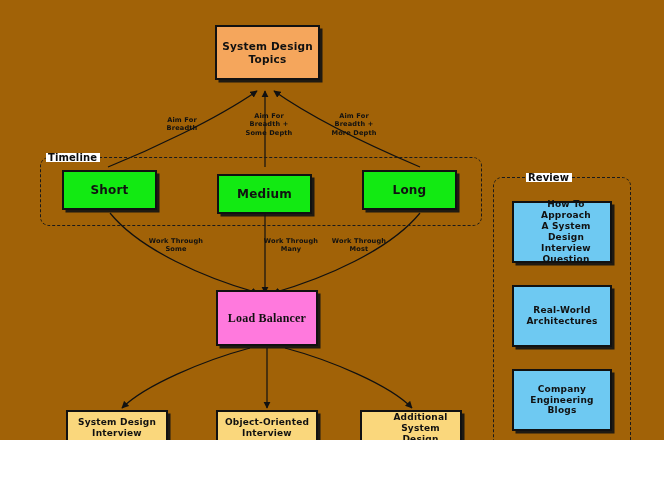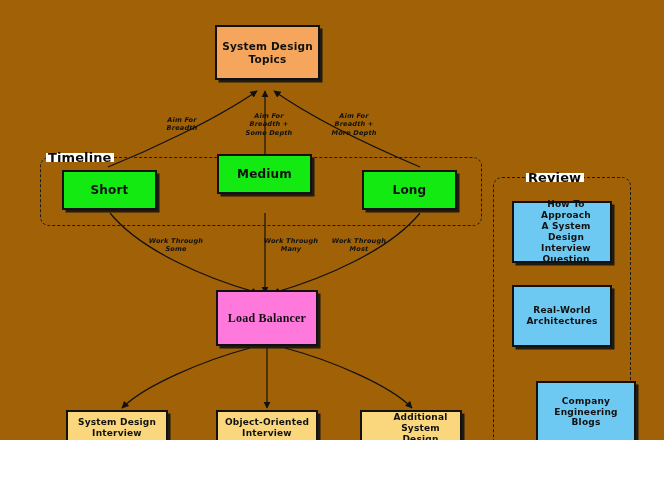--- a/index.html
+++ b/index.html
@@ -32,21 +32,21 @@
     border: 1.6px dashed #1a1a1a;
     border-radius: 9px;
     box-sizing: border-box;
     background: transparent;
   }
   .cluster-label {
     position: absolute;
     background: #ffffff;
     padding: 0 3px 0 2px;
     font-family: "DejaVu Sans", sans-serif;
-    font-size: 13px;
+    font-size: 10px;
     font-weight: bold;
     color: #0d0d0d;
     letter-spacing: .1px;
     line-height: 9px;
     white-space: nowrap;
   }
 
   
   .node {
     position: absolute;
@@ -82,21 +82,20 @@
     font-family: "DejaVu Sans", sans-serif;
     font-size: 6.6px;
     font-weight: bold;
     color: #111111;
     text-align: center;
     line-height: 8.4px;
     white-space: pre-line;
     letter-spacing: .15px;
     background: transparent;
     pointer-events: none;
-    font-style: italic;
   }
 </style>
 </head>
 <body>
 
 <div id="canvas">
 
   <svg id="edges" viewBox="0 0 664 504" width="664" height="504">
     <defs>
       <marker id="ah" viewBox="0 0 10 10" refX="9" refY="5" markerWidth="6" markerHeight="6" orient="auto-start-reverse">
@@ -148,21 +147,21 @@
   <div class="edge-label" style="left: 322px; top: 112px; width: 64px; white-space: pre-line;">Aim For
 Breadth +
 More Depth</div>
 
   <div class="cluster" style="left:40px; top:157px; width:442px; height:69px;"></div>
   <div class="cluster-label" style="left:46px; top:153px;">Timeline</div>
 
   <div class="node green fs10" style="left:62px; top:170px; width:95px; height:40px;">
     <span style="white-space: pre-line;">Short</span>
   </div>
-  <div class="node green fs10" style="left:217px; top:154px; width:95px; height:40px;">
+  <div class="node green fs10" style="left:217px; top:174px; width:95px; height:40px;">
     <span style="white-space: pre-line;">Medium</span>
   </div>
   <div class="node green fs10" style="left:362px; top:170px; width:95px; height:40px;">
     <span style="white-space: pre-line; text-align: right;">Long</span>
   </div>
 
   <div class="edge-label" style="left: 143px; top: 237px; width: 66px; white-space: pre-line;">Work Through
 Some</div>
   <div class="edge-label" style="left: 258px; top: 237px; width: 66px; white-space: pre-line;">Work Through
 Many</div>
@@ -198,19 +197,19 @@
   <div class="node cyan fs9" style="left:512px; top:201px; width:100px; height:62px;">
     <span style="white-space: pre-line; margin-left: 8px;">How To Approach
 A System Design
 Interview
 Question</span>
   </div>
   <div class="node cyan fs9" style="left:512px; top:285px; width:100px; height:62px;">
     <span style="white-space: pre-line;">Real-World
 Architectures</span>
   </div>
-  <div class="node cyan fs9" style="left:536px; top:369px; width:100px; height:62px;margin-top:12px;">
+  <div class="node cyan fs9" style="left:512px; top:369px; width:100px; height:62px;">
     <span style="white-space: pre-line;">Company
 Engineering
 Blogs</span>
   </div>
 
 </div>
 
 </body></html>

